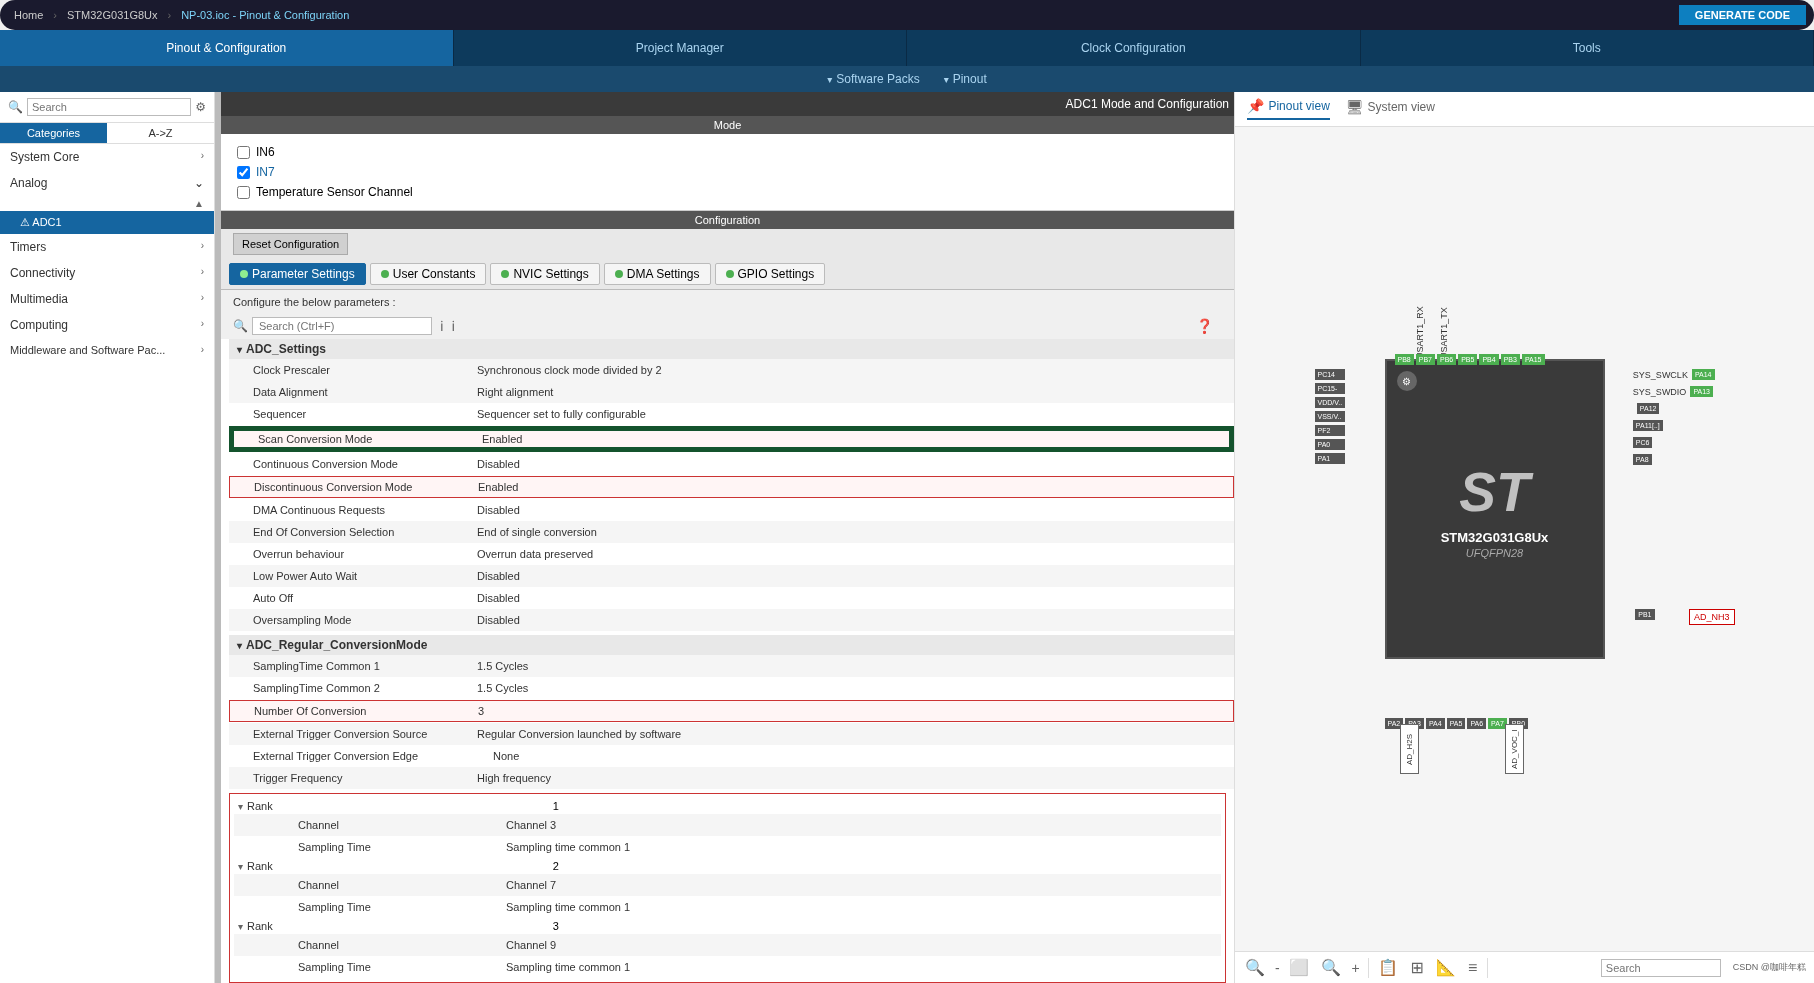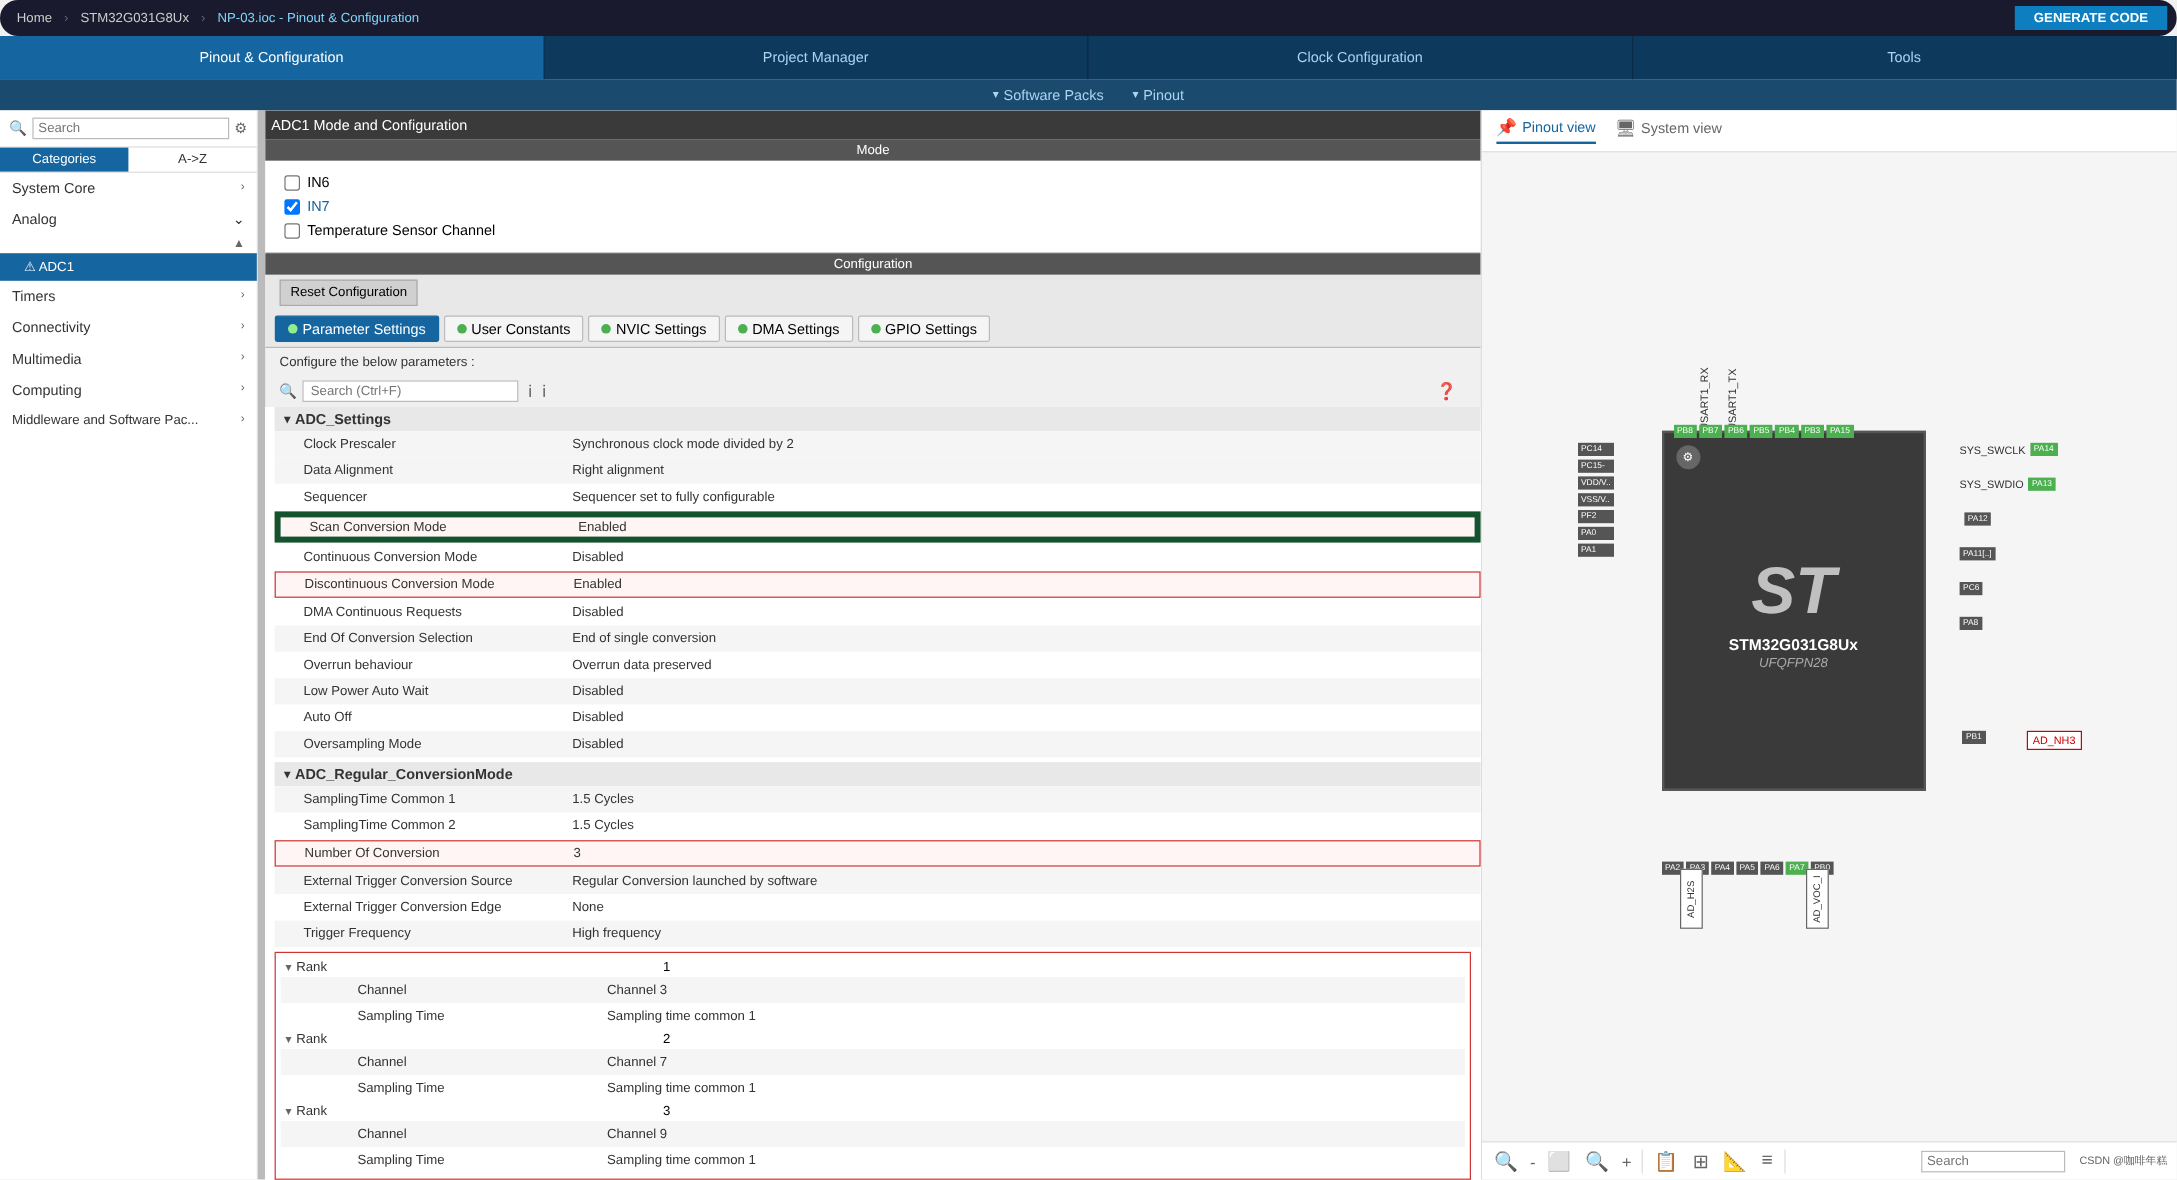--- a/index.html
+++ b/index.html
@@ -34,21 +34,21 @@
     .sidebar-tab.active { background: #1565a0; color: white; }
     .sidebar-item { display: flex; align-items: flex-start; justify-content: space-between; padding: 6px 10px; cursor: pointer; color: #333; font-size: 12px; }
     .sidebar-item .chevron { font-size: 10px; color: #666; }
     .sidebar-sub-item { padding: 5px 20px; font-size: 11px; color: #333; cursor: pointer; }
     .sidebar-sub-item.active { background: #1565a0; color: white; }
     .analog-header { display: flex; align-items: center; justify-content: space-between; padding: 6px 10px; cursor: pointer; color: #333; font-size: 12px; }
     .analog-up { display: flex; justify-content: flex-end; padding: 2px 10px; color: #666; font-size: 10px; }
 
     
     .main-content { flex: 1; display: flex; flex-direction: column; overflow: hidden; }
-    .config-header { background: #3a3a3a; color: white; text-align: left; padding: 5px; font-size: 12px; }
+    .config-header { background: #3a3a3a; color: white; text-align: right; padding: 5px; font-size: 12px; }
     .mode-header { background: #555; color: white; text-align: center; padding: 3px; font-size: 11px; }
     .mode-body { padding: 8px 16px; background: white; border-bottom: 1px solid #ccc; }
     .checkbox-row { display: flex; align-items: center; gap: 6px; padding: 3px 0; font-size: 12px; }
     .checkbox-row input[type=checkbox] { width: 13px; height: 13px; }
     .config-section-header { background: #555; color: white; text-align: center; padding: 3px; font-size: 11px; }
     .reset-config-btn { margin: 8px 12px; background: #d0d0d0; border: 1px solid #aaa; padding: 4px 8px; font-size: 11px; cursor: pointer; }
 
     
     .param-tabs { display: flex; background: #e8e8e8; border-bottom: 1px solid #bbb; padding: 4px 8px; gap: 4px; }
     .param-tab { display: flex; align-items: center; gap: 4px; padding: 3px 10px; border: 1px solid #bbb; background: #f5f5f5; font-size: 11px; cursor: pointer; border-radius: 2px; }
@@ -325,21 +325,21 @@
 
         <div class="setting-row" style="background:#fff5f5; border: 1px solid #cc3333; margin: 1px 0;">
           <span class="setting-label">Number Of Conversion</span>
           <span class="setting-value">3</span>
         </div>
 
         <div class="setting-row" style="background:#f5f5f5;">
           <span class="setting-label">External Trigger Conversion Source</span>
           <span class="setting-value">Regular Conversion launched by software</span>
         </div>
-        <div class="setting-row" style="background:white;">
+        <div class="setting-row" style="background:white;gap:16px;">
           <span class="setting-label">External Trigger Conversion Edge</span>
           <span class="setting-value">None</span>
         </div>
         <div class="setting-row" style="background:#f5f5f5;">
           <span class="setting-label">Trigger Frequency</span>
           <span class="setting-value">High frequency</span>
         </div>
       </div>
 
       <div style="border: 1px solid #cc3333; margin: 4px 8px; padding: 4px;">
@@ -419,21 +419,21 @@
         <div style="position:absolute; top:55px; left:90px; display:flex; gap:2px;">
           <div style="background:#4caf50; color:white; font-size:7px; padding:2px 3px; writing-mode:horizontal-tb;">PB8</div>
           <div style="background:#4caf50; color:white; font-size:7px; padding:2px 3px;">PB7</div>
           <div style="background:#4caf50; color:white; font-size:7px; padding:2px 3px;">PB6</div>
           <div style="background:#4caf50; color:white; font-size:7px; padding:2px 3px;">PB5</div>
           <div style="background:#4caf50; color:white; font-size:7px; padding:2px 3px;">PB4</div>
           <div style="background:#4caf50; color:white; font-size:7px; padding:2px 3px;">PB3</div>
           <div style="background:#4caf50; color:white; font-size:7px; padding:2px 3px;">PA15</div>
         </div>
 
-        <div style="position:absolute; top:70px; right:30px; display:flex; flex-direction:column; gap:18px;">
+        <div style="position:absolute; top:70px; right:30px; display:flex; flex-direction:column; gap:6px;">
           <div style="display:flex; align-items:center; gap:4px;">
             <span style="font-size:9px; color:#333;">SYS_SWCLK</span>
             <div style="background:#4caf50; color:white; font-size:7px; padding:2px 3px;">PA14</div>
           </div>
           <div style="display:flex; align-items:center; gap:4px;">
             <span style="font-size:9px; color:#333;">SYS_SWDIO</span>
             <div style="background:#4caf50; color:white; font-size:7px; padding:2px 3px;">PA13</div>
           </div>
           <div style="display:flex; align-items:center; gap:4px;">
             <span style="font-size:9px; color:#333;"></span>

